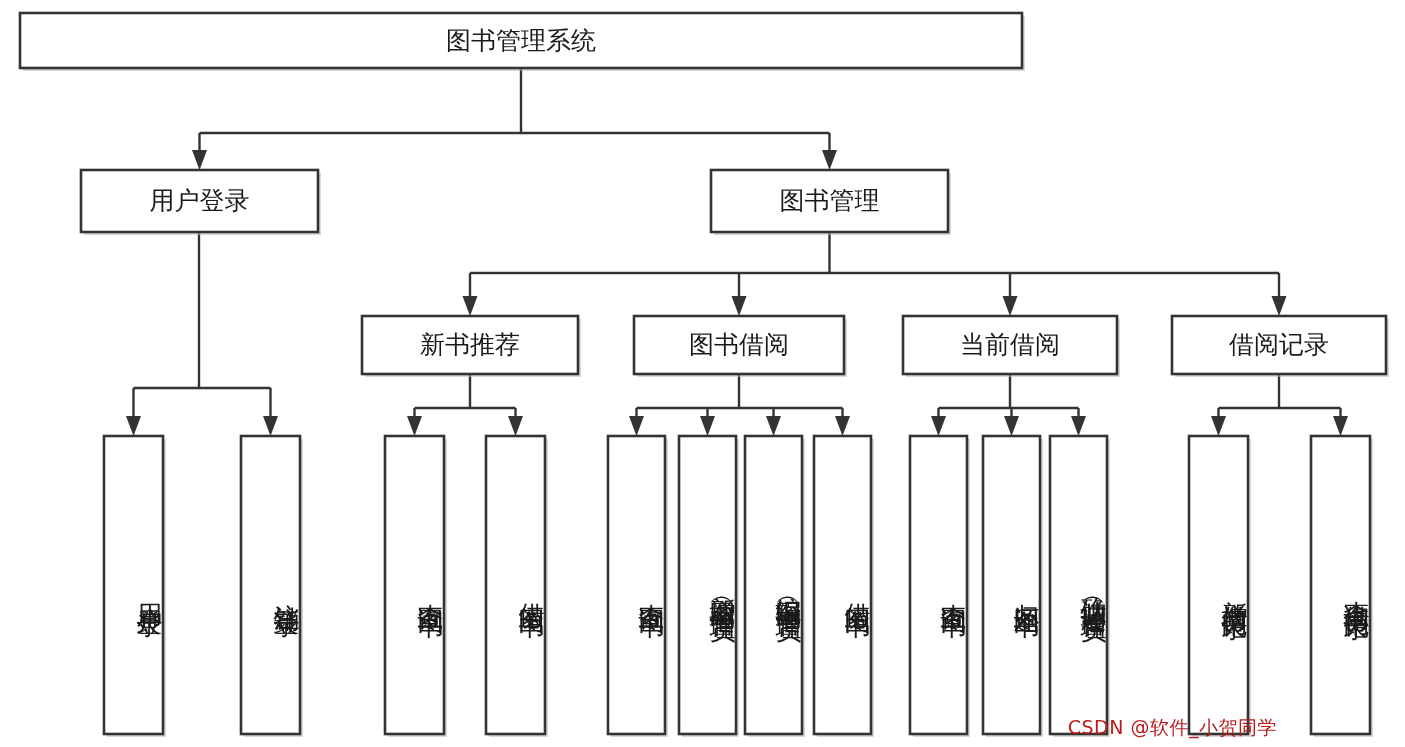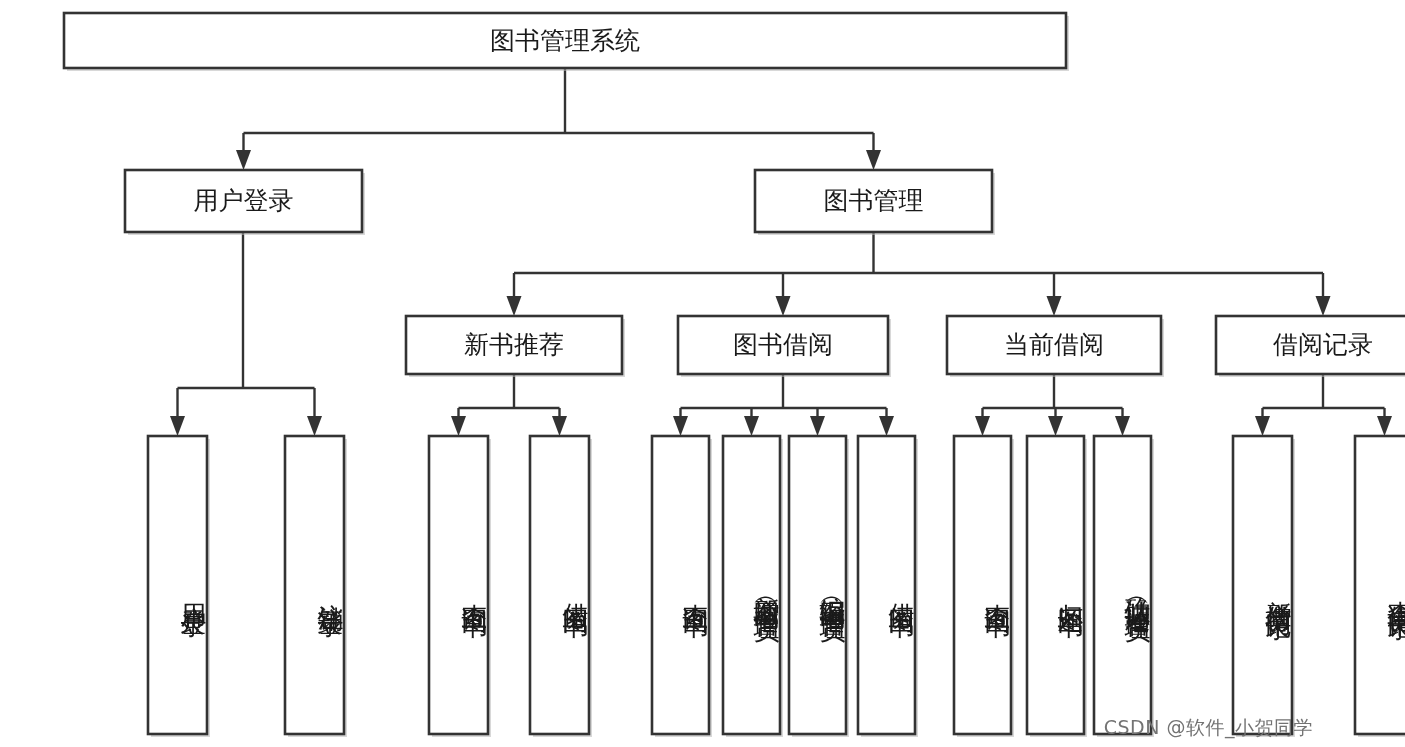--- a/index.html
+++ b/index.html
@@ -13,21 +13,20 @@
     width: 1405px;
     height: 747px;
     overflow: hidden;
     position: relative;
   }
   #diagram-root {
     position: relative;
     width: 1287px;
     height: 747px;
     background: #ffffff;
-    margin-left: 44px;
   }
   svg.diagram-canvas {
     position: absolute;
     left: 0;
     top: 0;
     width: 1405px;
     height: 747px;
     display: block;
   }
   .node-box {
@@ -68,25 +67,25 @@
     letter-spacing: 3px;
     text-align: center;
     display: flex;
     align-items: flex-start;
     justify-content: center;
     pointer-events: none;
     user-select: none;
   }
   .watermark {
     position: absolute;
-    right: 18px;
+    right: 10px;
     bottom: 6px;
     font-family: "DejaVu Sans", "Liberation Sans", sans-serif;
     font-size: 19px;
-    color: #737373;
+    color: #b91c1c;
     letter-spacing: 0.5px;
     white-space: nowrap;
   }
 </style>
 </head>
 <body>
 
 <div id="diagram-root">
 
   <svg class="diagram-canvas" viewBox="0 0 1405 747" xmlns="http://www.w3.org/2000/svg">

